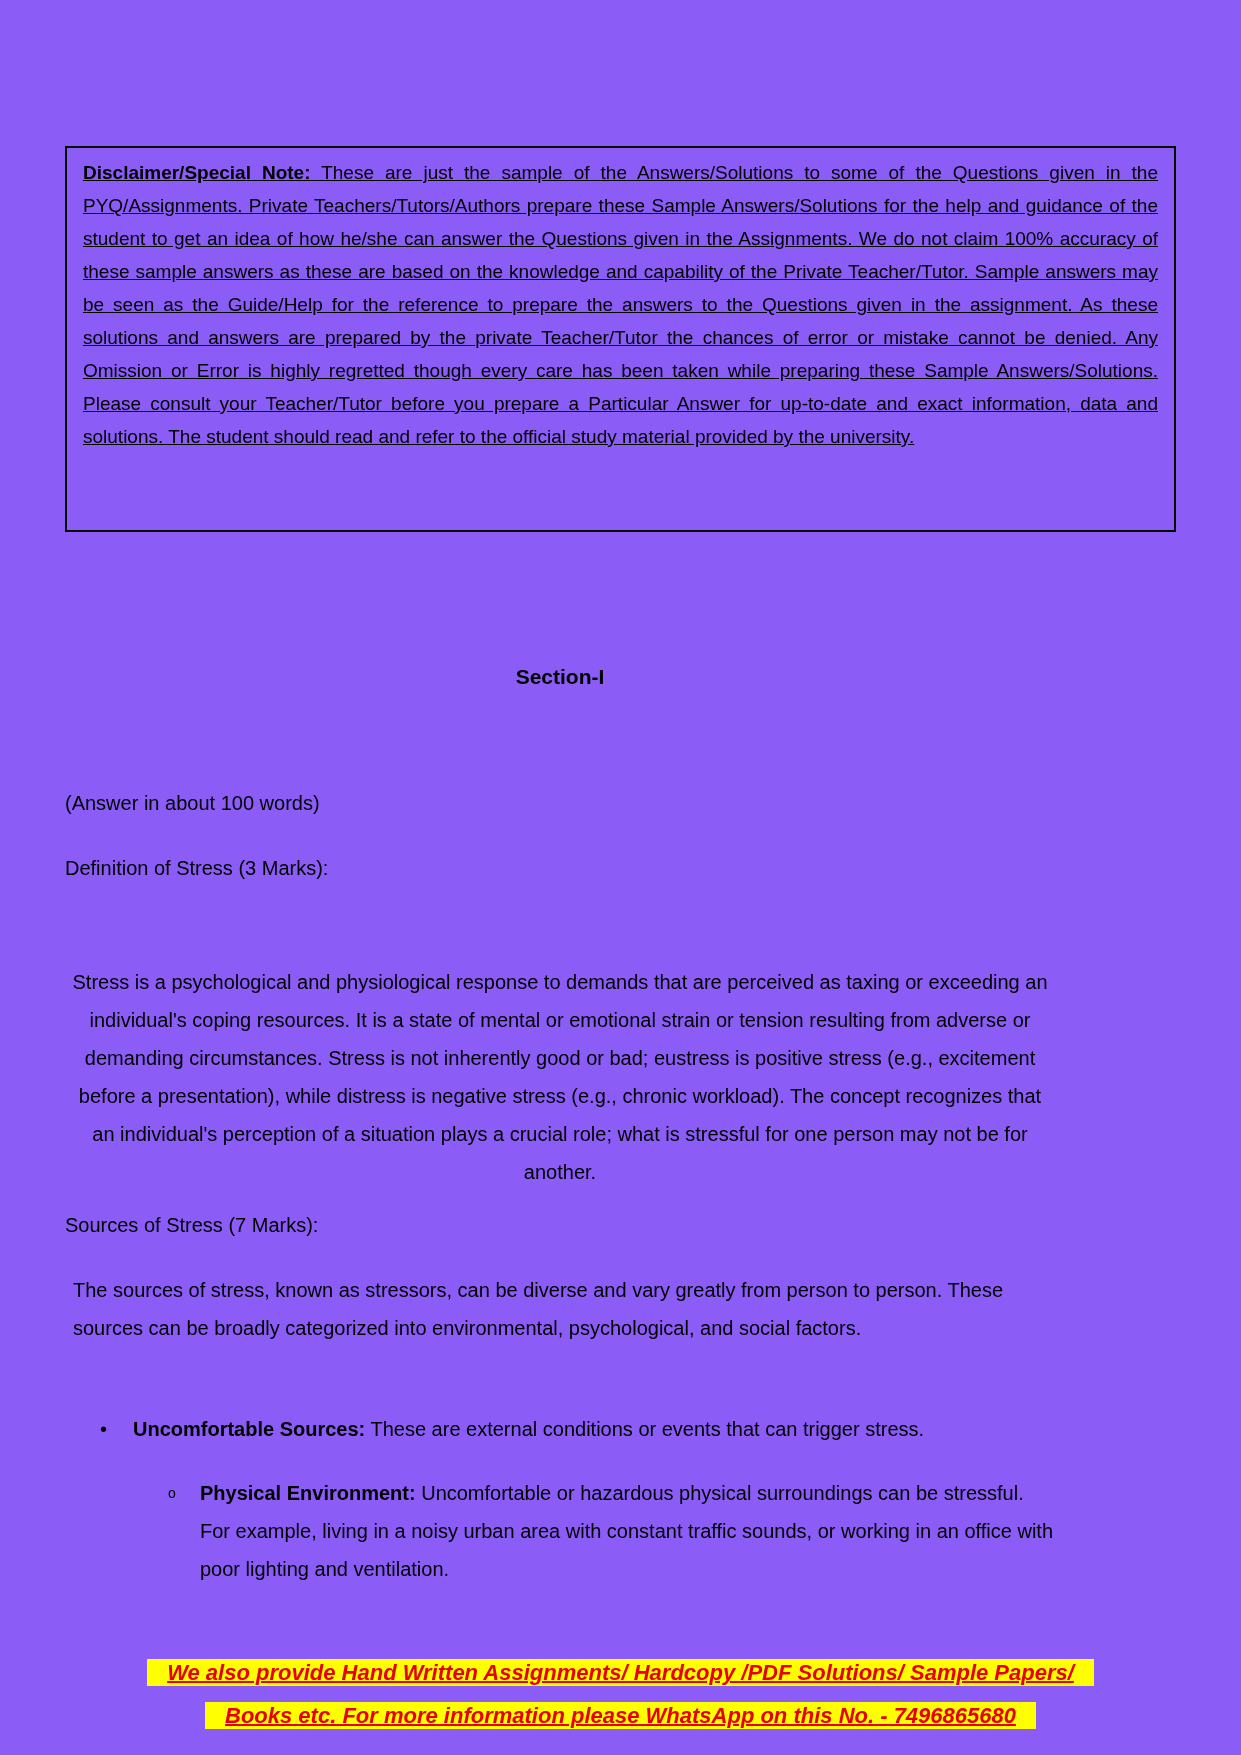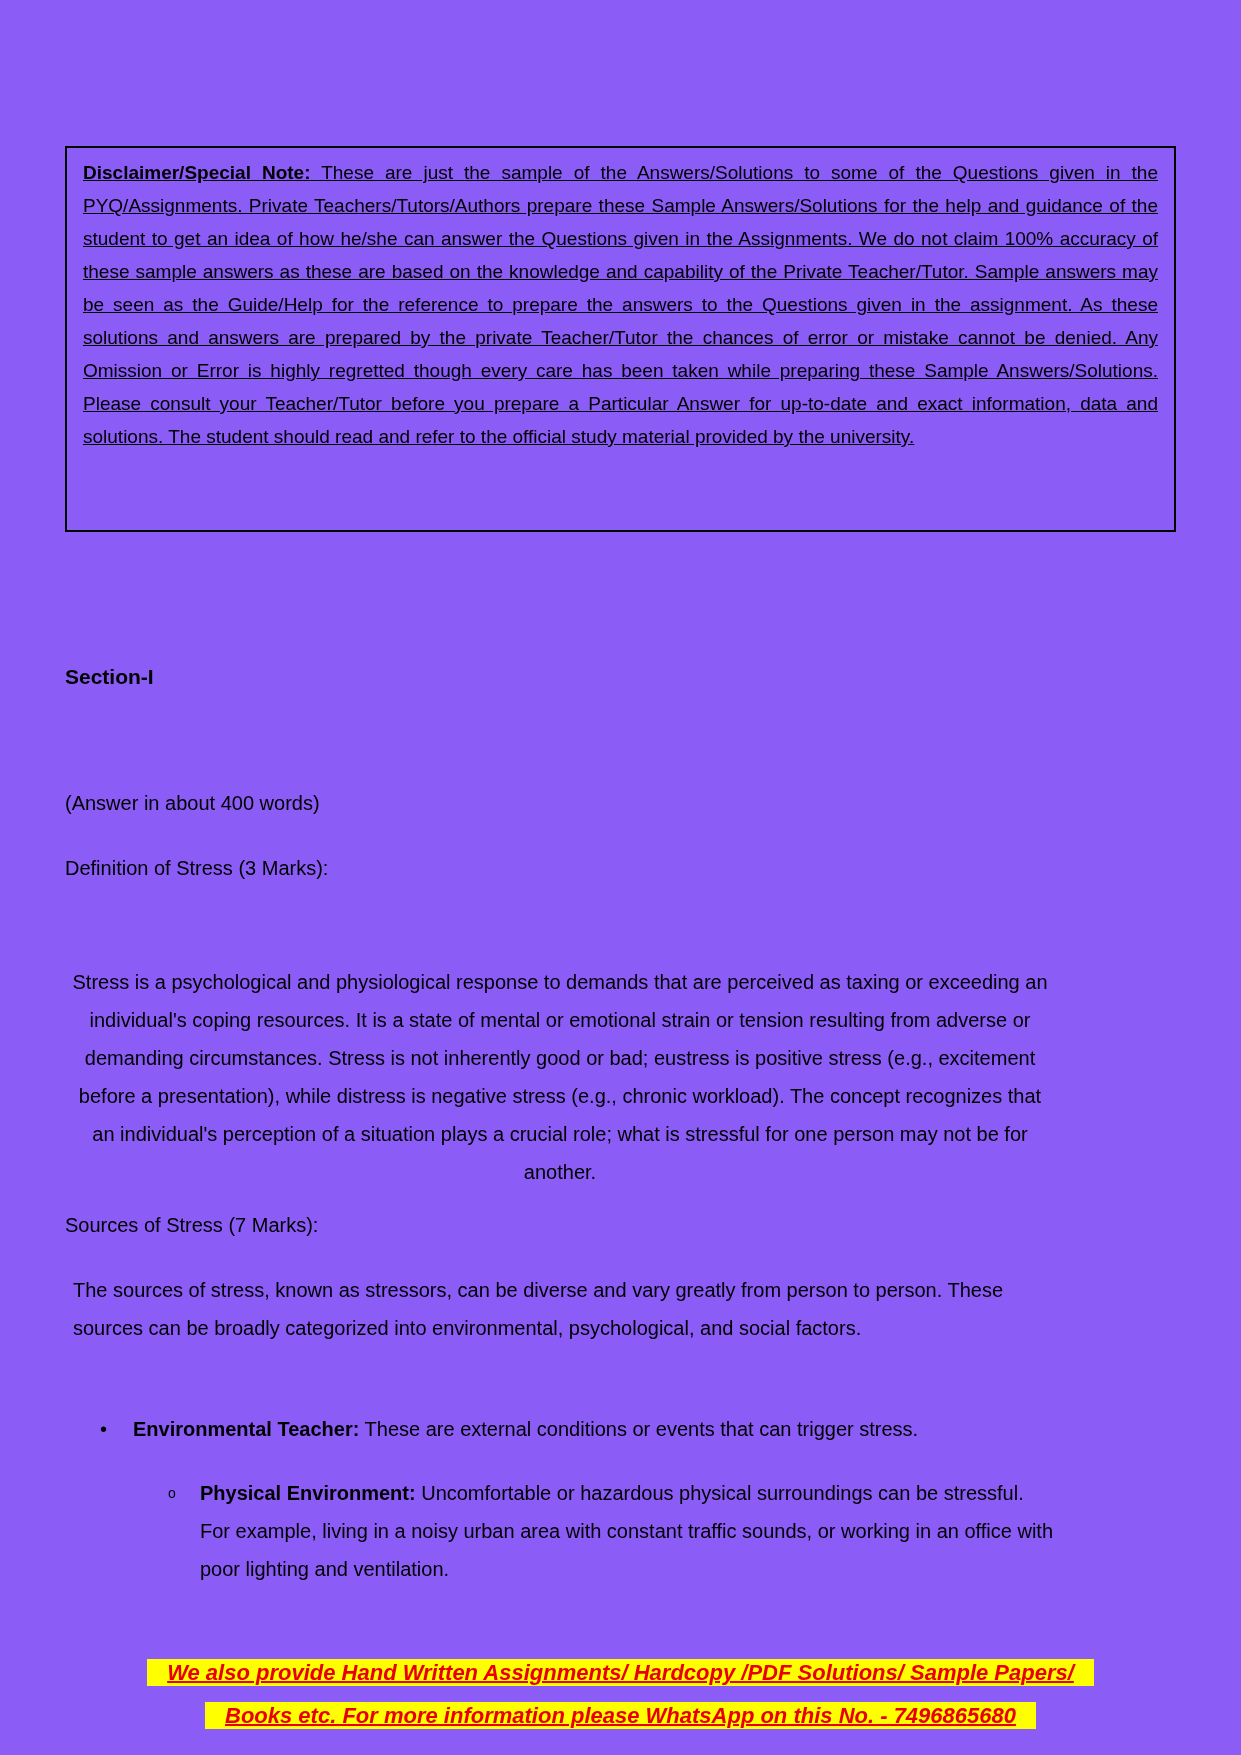--- a/index.html
+++ b/index.html
@@ -30,21 +30,21 @@
     text-align: justify;
     text-decoration: underline;
     margin: 0;
   }
   .disclaimer-text .lead { font-weight: bold; }
 
   
   .main-block { position: absolute; left: 65px; width: 990px; font-size: 20px; line-height: 38px; }
   .section-heading {
     top: 658px;
-    text-align: left;
+    text-align: center;
     font-weight: bold;
     font-size: 21px;
   }
   .question-line    { top: 723px; }
   .answer-note      { top: 784px; }
   .definition-head  { top: 849px; }
   .definition-para  { top: 963px; text-align: center; }
   .sources-head     { top: 1206px; }
   .sources-para     { top: 1271px; margin-left: 8px; }
 
@@ -81,33 +81,33 @@
 
 <div class="page">
 
   <div class="disclaimer-box">
     <p class="disclaimer-text"><span class="lead">Disclaimer/Special Note:</span><span> These are just the sample of the Answers/Solutions to some of the Questions given in the PYQ/Assignments. Private Teachers/Tutors/Authors prepare these Sample Answers/Solutions for the help and guidance of the student to get an idea of how he/she can answer the Questions given in the Assignments. We do not claim 100% accuracy of these sample answers as these are based on the knowledge and capability of the Private Teacher/Tutor. Sample answers may be seen as the Guide/Help for the reference to prepare the answers to the Questions given in the assignment. As these solutions and answers are prepared by the private Teacher/Tutor the chances of error or mistake cannot be denied. Any Omission or Error is highly regretted though every care has been taken while preparing these Sample Answers/Solutions. Please consult your Teacher/Tutor before you prepare a Particular Answer for up-to-date and exact information, data and solutions. The student should read and refer to the official study material provided by the university.</span></p>
   </div>
 
   <div class="main-block section-heading">Section-I</div>
 
 
-  <div class="main-block answer-note">(Answer in about 400 words)</div>
+  <div class="main-block answer-note">(Answer in about 100 words)</div>
 
   <div class="main-block definition-head">Definition of Stress (3 Marks):</div>
 
   <div class="main-block definition-para">Stress is a psychological and physiological response to demands that are perceived as taxing or exceeding an individual's coping resources. It is a state of mental or emotional strain or tension resulting from adverse or demanding circumstances. Stress is not inherently good or bad; eustress is positive stress (e.g., excitement before a presentation), while distress is negative stress (e.g., chronic workload). The concept recognizes that an individual's perception of a situation plays a crucial role; what is stressful for one person may not be for another.</div>
 
   <div class="main-block sources-head">Sources of Stress (7 Marks):</div>
 
   <div class="main-block sources-para">The sources of stress, known as stressors, can be diverse and vary greatly from person to person. These sources can be broadly categorized into environmental, psychological, and social factors.</div>
 
   <div class="main-block bullet-row bullet-l1">
     <span class="marker">•</span>
-    <span class="bullet-body"><span class="bold-lead">Environmental Teacher:</span><span> These are external conditions or events that can trigger stress.</span></span>
+    <span class="bullet-body"><span class="bold-lead">Uncomfortable Sources:</span><span> These are external conditions or events that can trigger stress.</span></span>
   </div>
 
   <div class="main-block bullet-row bullet-l2">
     <span class="marker">o</span>
     <span class="bullet-body"><span class="bold-lead">Physical Environment:</span><span> Uncomfortable or hazardous physical surroundings can be stressful. For example, living in a noisy urban area with constant traffic sounds, or working in an office with poor lighting and ventilation.</span></span>
   </div>
 
   <div class="footer-banner">
     <div class="footer-line"><span class="footer-highlight">We also provide Hand Written Assignments/ Hardcopy /PDF Solutions/ Sample Papers/</span></div>
     <div class="footer-line"><span class="footer-highlight">Books etc. For more information please WhatsApp on this No. - 7496865680</span></div>

